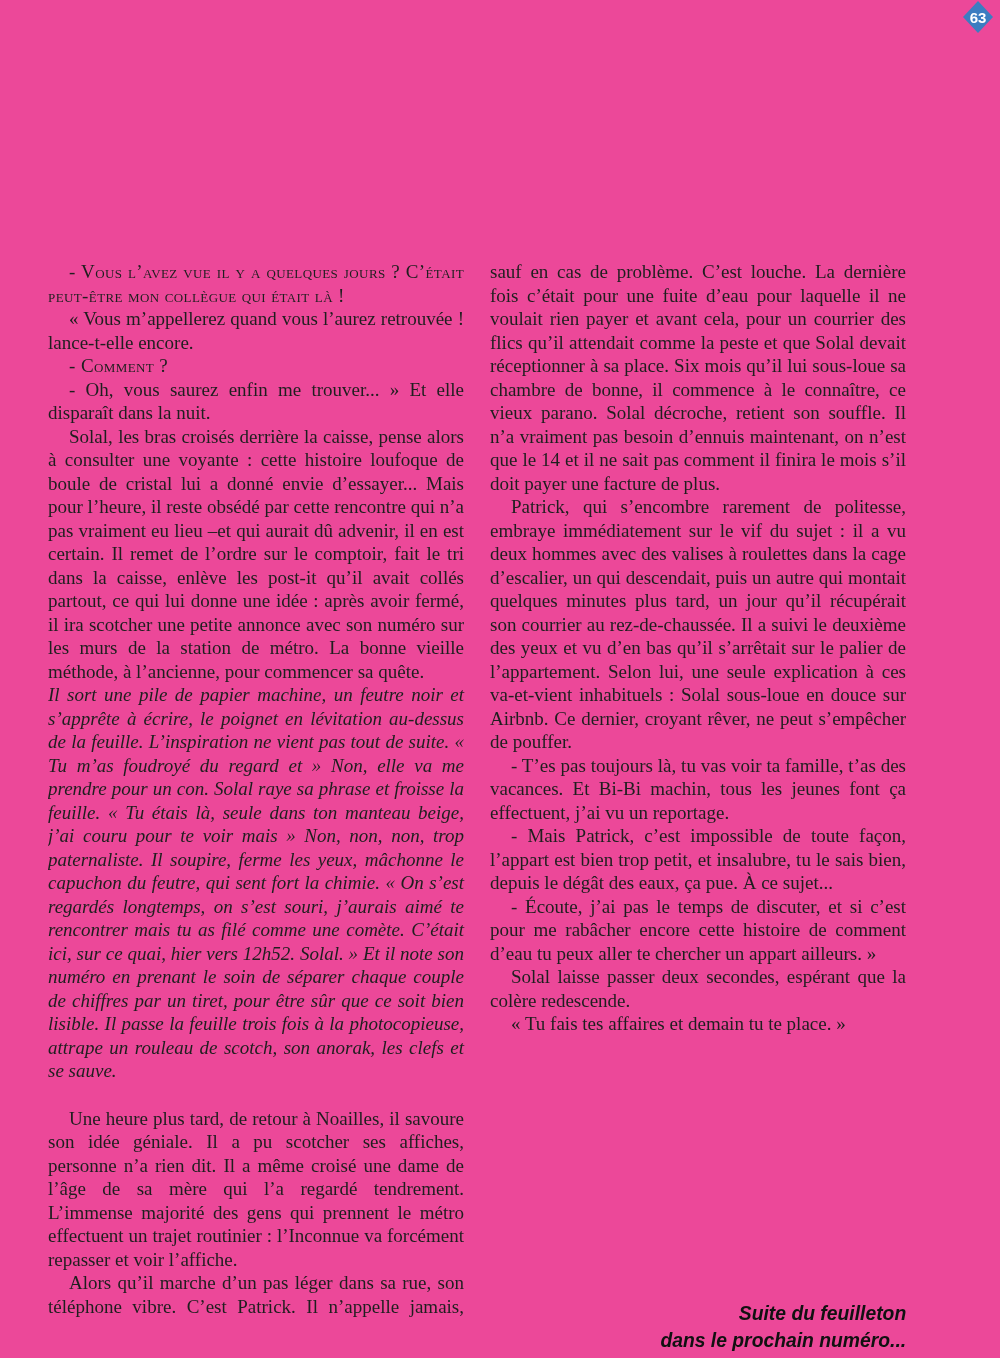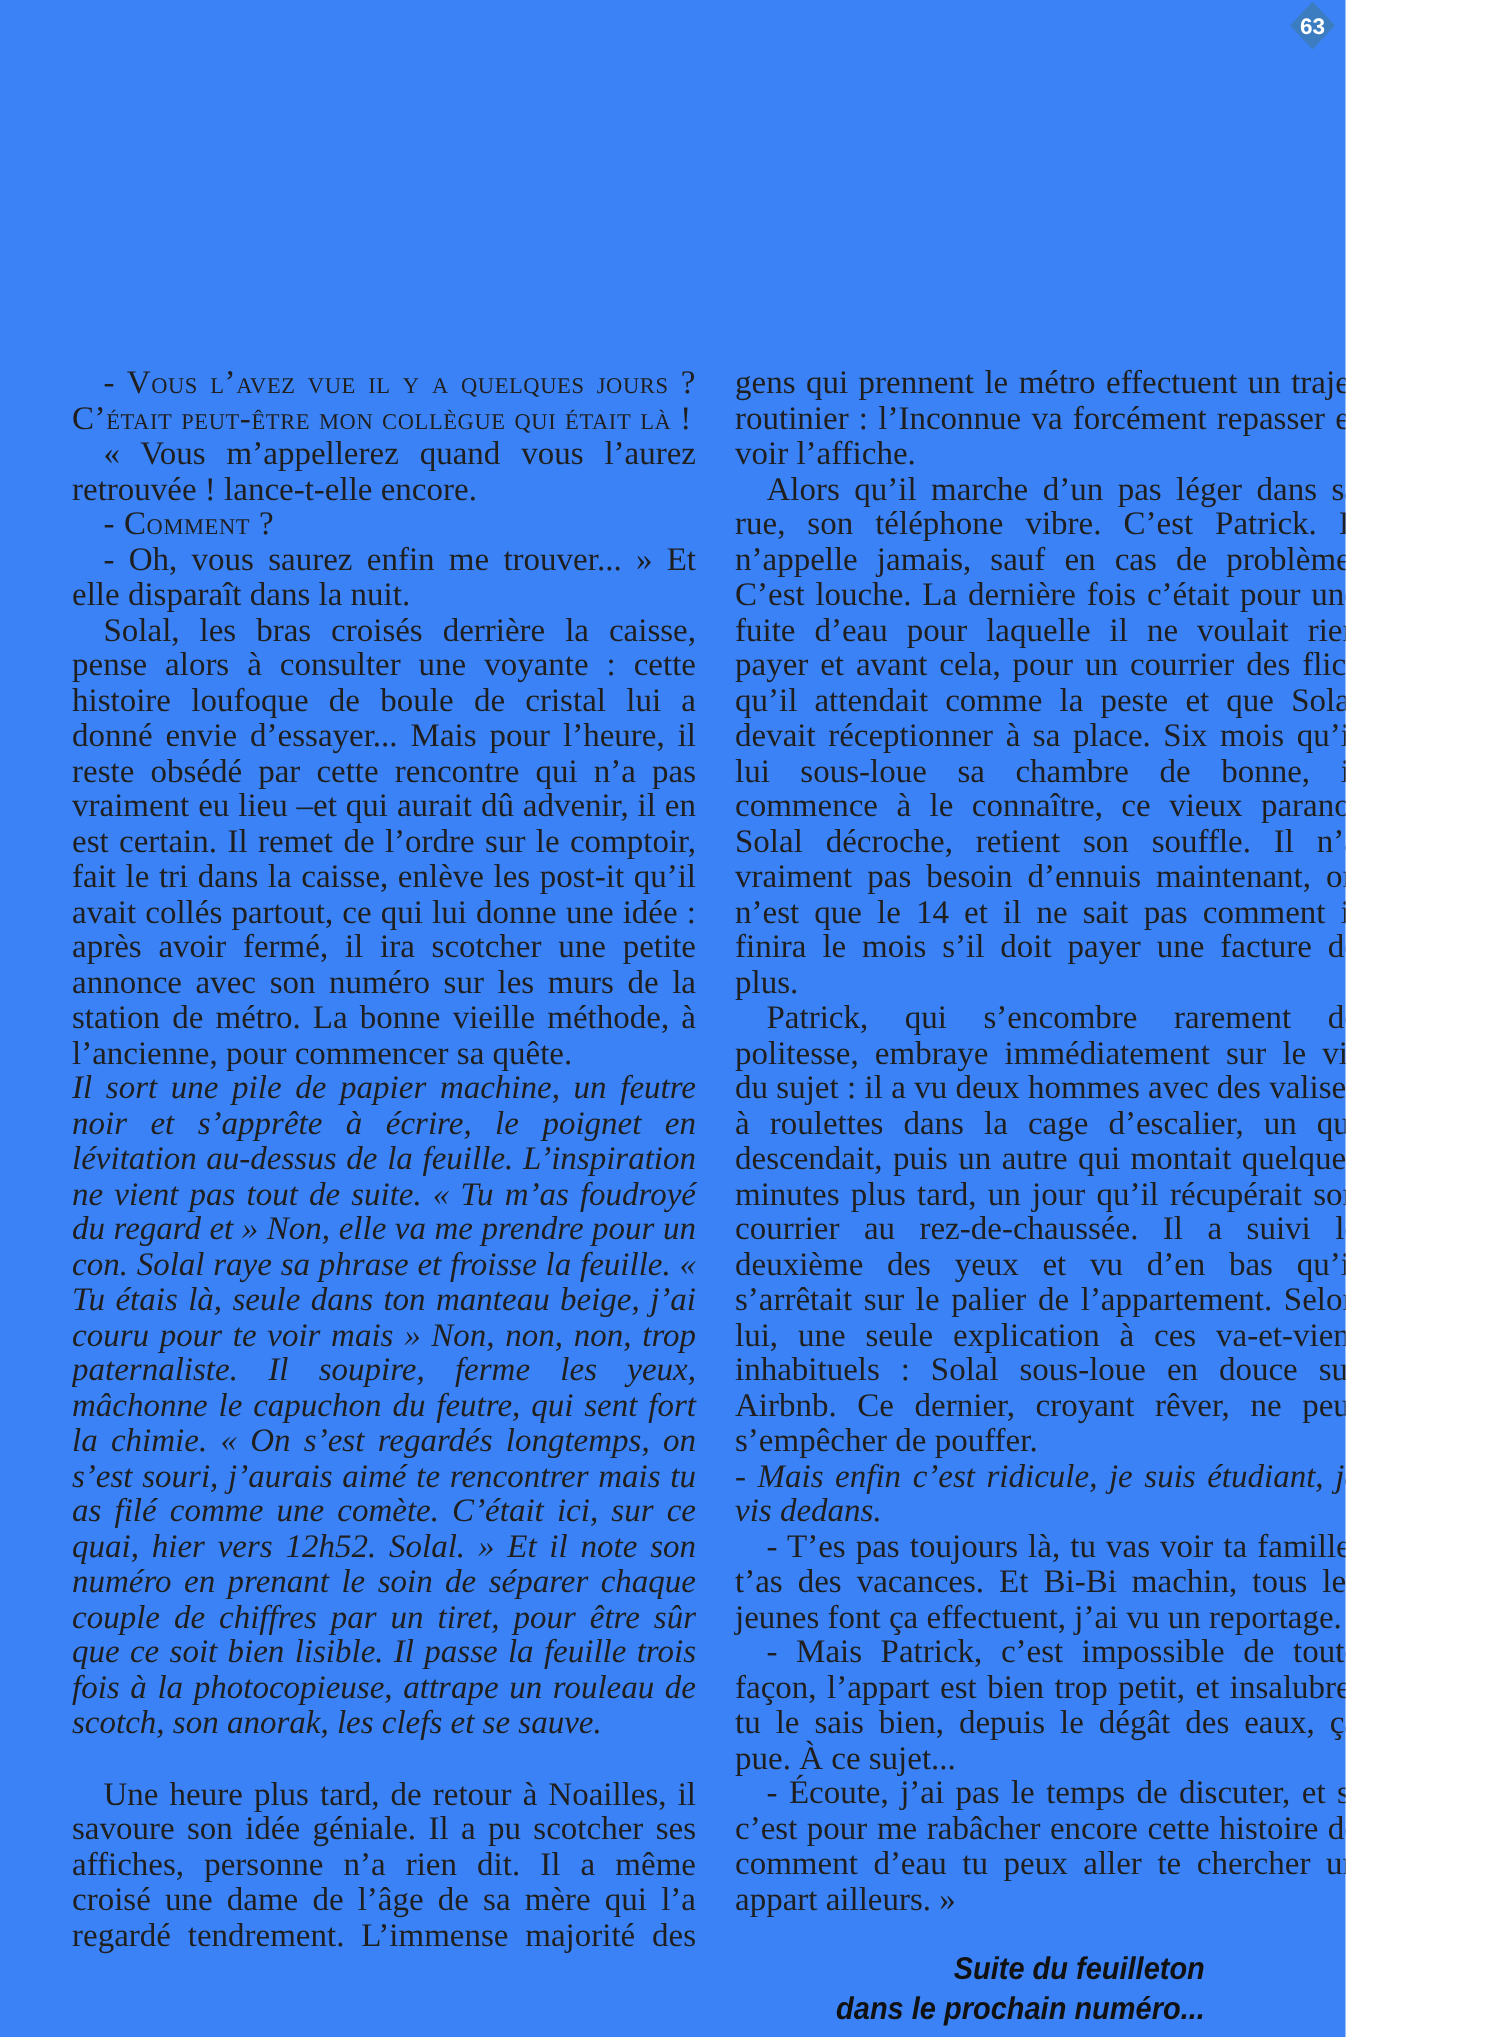--- a/index.html
+++ b/index.html
@@ -2,50 +2,50 @@
 <html lang="fr"><head>
 <meta charset="utf-8">
 <style>
   html, body {
     margin: 0;
     padding: 0;
     background: #ffffff;
   }
   .page {
     position: relative;
-    width: 897px;
+    width: 1000px;
     height: 1358px;
-    background: #3b82f6;
+    background: #ec4899;
     overflow: hidden;
     font-family: "Liberation Serif", serif;
   }
   .badge {
     position: absolute;
     top: 1px;
     right: 6px;
     width: 32px;
     height: 32px;
   }
   .badge text {
     font-family: "Liberation Sans", sans-serif;
     font-weight: bold;
     font-size: 15px;
     fill: #ffffff;
   }
   .text-flow {
     position: absolute;
     left: 48px;
-    top: 243px;
+    top: 260px;
     width: 858px;
     height: 1060px;
     column-count: 2;
     column-gap: 26px;
     column-fill: auto;
     overflow: hidden;
-    font-size: 22px;
+    font-size: 19px;
     line-height: 23.5px;
     text-align: justify;
     color: #1f1f1f;
     hyphens: auto;
     -webkit-hyphens: auto;
   }
   .text-flow p {
     margin: 0;
     text-indent: 21px;
   }
@@ -83,21 +83,20 @@
   <main class="text-flow" lang="fr">
     <p class="sc">- Vous l’avez vue il y a quelques jours ? C’était peut-être mon collègue qui était là !</p>
     <p>« Vous m’appellerez quand vous l’aurez retrouvée ! lance-t-elle encore.</p>
     <p class="sc">- Comment ?</p>
     <p>- Oh, vous saurez enfin me trouver... » Et elle disparaît dans la nuit.</p>
     <p>Solal, les bras croisés derrière la caisse, pense alors à consulter une voyante : cette histoire loufoque de boule de cristal lui a donné envie d’essayer... Mais pour l’heure, il reste obsédé par cette rencontre qui n’a pas vraiment eu lieu –et qui aurait dû advenir, il en est certain. Il remet de l’ordre sur le comptoir, fait le tri dans la caisse, enlève les post-it qu’il avait collés partout, ce qui lui donne une idée : après avoir fermé, il ira scotcher une petite annonce avec son numéro sur les murs de la station de métro. La bonne vieille méthode, à l’ancienne, pour commencer sa quête.</p>
     <p class="noindent">Il sort une pile de papier machine, un feutre noir et s’apprête à écrire, le poignet en lévitation au-dessus de la feuille. L’inspiration ne vient pas tout de suite. « Tu m’as foudroyé du regard et » Non, elle va me prendre pour un con. Solal raye sa phrase et froisse la feuille. « Tu étais là, seule dans ton manteau beige, j’ai couru pour te voir mais » Non, non, non, trop paternaliste. Il soupire, ferme les yeux, mâchonne le capuchon du feutre, qui sent fort la chimie. « On s’est regardés longtemps, on s’est souri, j’aurais aimé te rencontrer mais tu as filé comme une comète. C’était ici, sur ce quai, hier vers 12h52. Solal. » Et il note son numéro en prenant le soin de séparer chaque couple de chiffres par un tiret, pour être sûr que ce soit bien lisible. Il passe la feuille trois fois à la photocopieuse, attrape un rouleau de scotch, son anorak, les clefs et se sauve.</p>
     <p class="gap">Une heure plus tard, de retour à Noailles, il savoure son idée géniale. Il a pu scotcher ses affiches, personne n’a rien dit. Il a même croisé une dame de l’âge de sa mère qui l’a regardé tendrement. L’immense majorité des gens qui prennent le métro effectuent un trajet routinier : l’Inconnue va forcément repasser et voir l’affiche.</p>
     <p>Alors qu’il marche d’un pas léger dans sa rue, son téléphone vibre. C’est Patrick. Il n’appelle jamais, sauf en cas de problème. C’est louche. La dernière fois c’était pour une fuite d’eau pour laquelle il ne voulait rien payer et avant cela, pour un courrier des flics qu’il attendait comme la peste et que Solal devait réceptionner à sa place. Six mois qu’il lui sous-loue sa chambre de bonne, il commence à le connaître, ce vieux parano. Solal décroche, retient son souffle. Il n’a vraiment pas besoin d’ennuis maintenant, on n’est que le 14 et il ne sait pas comment il finira le mois s’il doit payer une facture de plus.</p>
     <p>Patrick, qui s’encombre rarement de politesse, embraye immédiatement sur le vif du sujet : il a vu deux hommes avec des valises à roulettes dans la cage d’escalier, un qui descendait, puis un autre qui montait quelques minutes plus tard, un jour qu’il récupérait son courrier au rez-de-chaussée. Il a suivi le deuxième des yeux et vu d’en bas qu’il s’arrêtait sur le palier de l’appartement. Selon lui, une seule explication à ces va-et-vient inhabituels : Solal sous-loue en douce sur Airbnb. Ce dernier, croyant rêver, ne peut s’empêcher de pouffer.</p>
-    <p class="noindent">- Mais enfin c’est ridicule, je suis étudiant, je vis dedans.</p>
     <p>- T’es pas toujours là, tu vas voir ta famille, t’as des vacances. Et Bi-Bi machin, tous les jeunes font ça effectuent, j’ai vu un reportage.</p>
     <p>- Mais Patrick, c’est impossible de toute façon, l’appart est bien trop petit, et insalubre, tu le sais bien, depuis le dégât des eaux, ça pue. À ce sujet...</p>
     <p>- Écoute, j’ai pas le temps de discuter, et si c’est pour me rabâcher encore cette histoire de comment d’eau tu peux aller te chercher un appart ailleurs. »</p>
     <p>Solal laisse passer deux secondes, espérant que la colère redescende.</p>
     <p>« Tu fais tes affaires et demain tu te place. »</p>
   </main>
 
   <div class="footer">
     <div>Suite du feuilleton</div>
     <div>dans le prochain numéro...</div>

